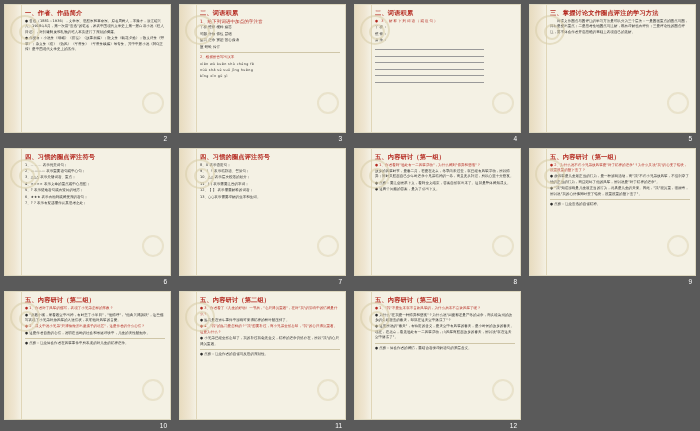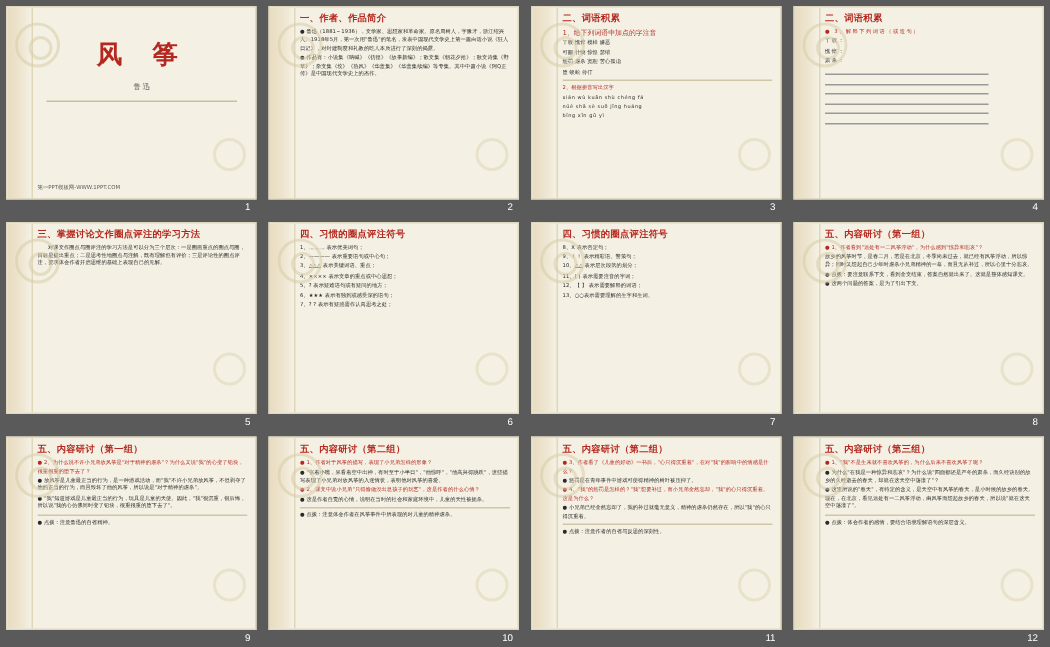--- a/index.html
+++ b/index.html
@@ -148,33 +148,20 @@
     height: 5px;
     margin: 1.5px 0;
   }
   .pinyin { font-family: "DejaVu Sans", sans-serif; font-size: 3.3px; letter-spacing: .4px; }
 </style>
 </head>
 <body>
 
 <div id="grid">
 
-  <div class="cell">
-    <div class="slide">
-      <div class="wm"></div>
-      <div class="wm2"></div>
-      <div class="t-line"></div>
-      <div class="inner">
-        <div class="t-main">风 筝</div>
-        <div class="t-author">鲁迅</div>
-        <div class="t-foot">第一PPT模板网-WWW.1PPT.COM</div>
-      </div>
-    </div>
-    <div class="caption">1</div>
-  </div>
 
   <div class="cell">
     <div class="slide">
       <div class="wm"></div>
       <div class="wm2"></div>
       <div class="inner">
         <div class="stitle">一、作者、作品简介</div>
         <div class="body">
           <p>● 鲁迅（1881～1936），文学家、思想家和革命家。原名周树人，字豫才，浙江绍兴人。1918年5月，第一次用"鲁迅"的笔名，发表中国现代文学史上第一篇白话小说《狂人日记》，对封建制度和礼教的吃人本质进行了深刻的揭露。</p>
           <p>● 作品有：小说集《呐喊》《彷徨》《故事新编》；散文集《朝花夕拾》；散文诗集《野草》；杂文集《坟》《热风》《华盖集》《华盖集续编》等专集。其中中篇小说《阿Q正传》是中国现代文学史上的杰作。</p>

